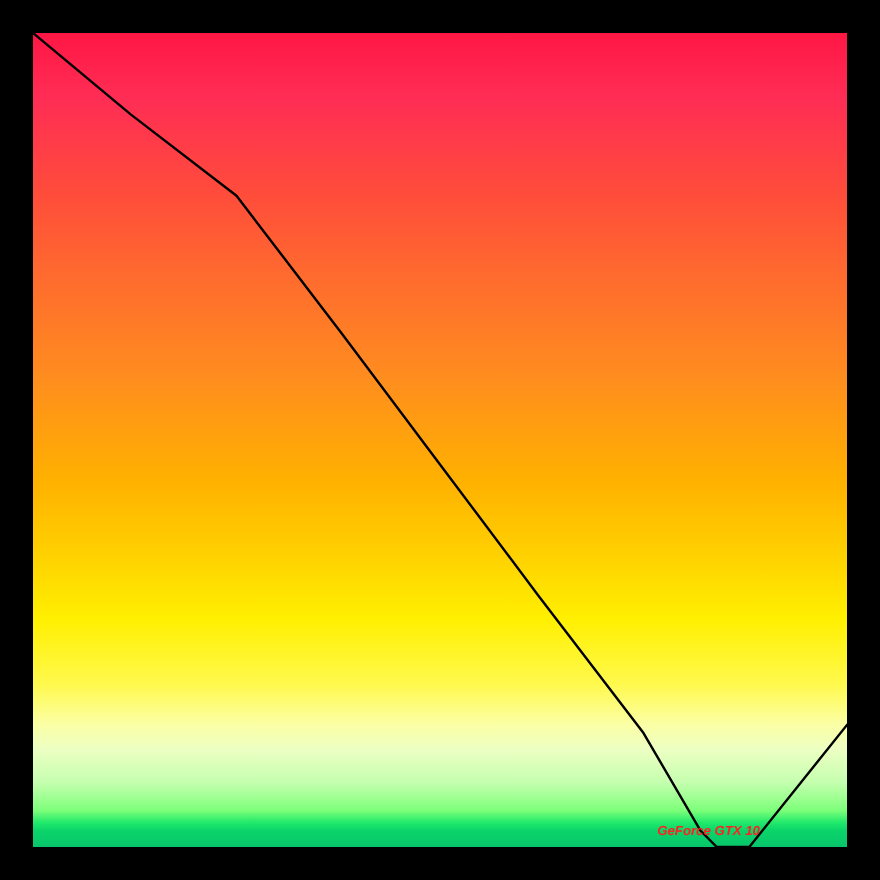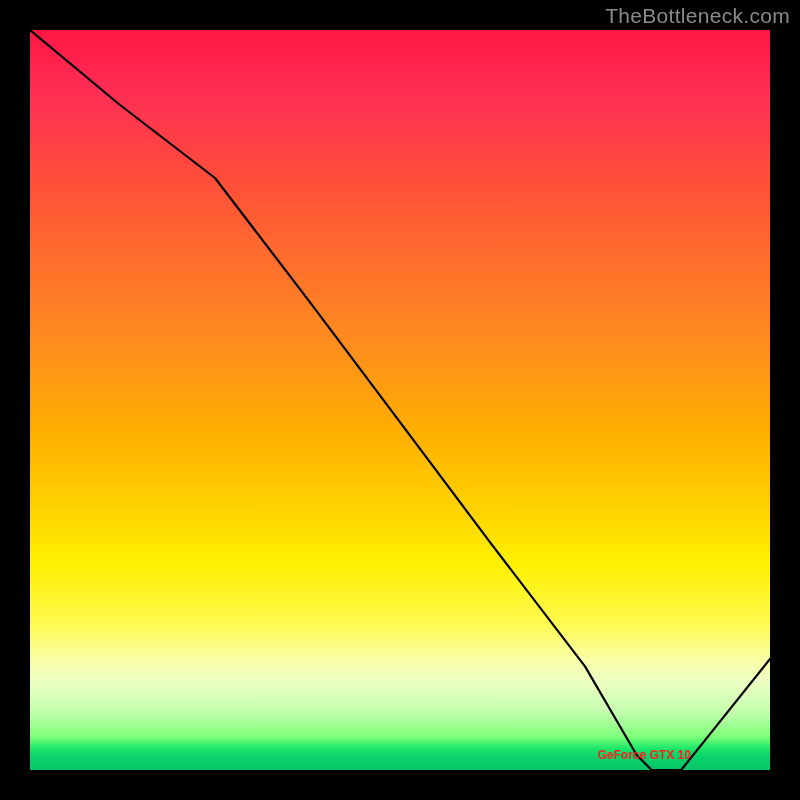--- a/index.html
+++ b/index.html
@@ -29,27 +29,27 @@
   }
   .line-layer { position: absolute; inset: 0; }
   .marker {
     position: absolute;
     color: #ff2020;
     font-size: 12px;
     font-weight: 900;
     letter-spacing: 0px;
     transform: translate(-50%, -50%);
     white-space: nowrap;
+    font-style: italic;
   }
 </style>
 </head>
 <body>
 
 <div class="container">
-  <div class="watermark">TheBottleneck.com</div>
 
   <div class="plot-area">
     <div class="gradient"></div>
     <svg class="line-layer" viewBox="0 0 740 740" preserveAspectRatio="none">
       <path id="curve-path" fill="none" stroke="#000" stroke-width="2.2" stroke-linejoin="round" stroke-linecap="round" d="M0.0 0.0 L88.8 74.0 L185.0 148.0 L281.2 273.8 L370.0 392.2 L458.8 510.6 L555.0 636.4 L606.8 725.2 L621.6 740.0 L651.2 740.0 L740.0 629.0"></path>
     </svg>
     <div id="marker" class="marker" style="left: 614.2px; top: 725.2px;">GeForce GTX 10</div>
   </div>
 </div>
 

